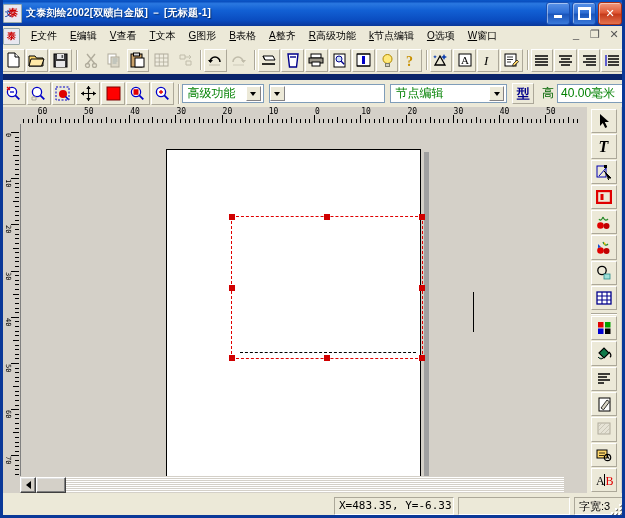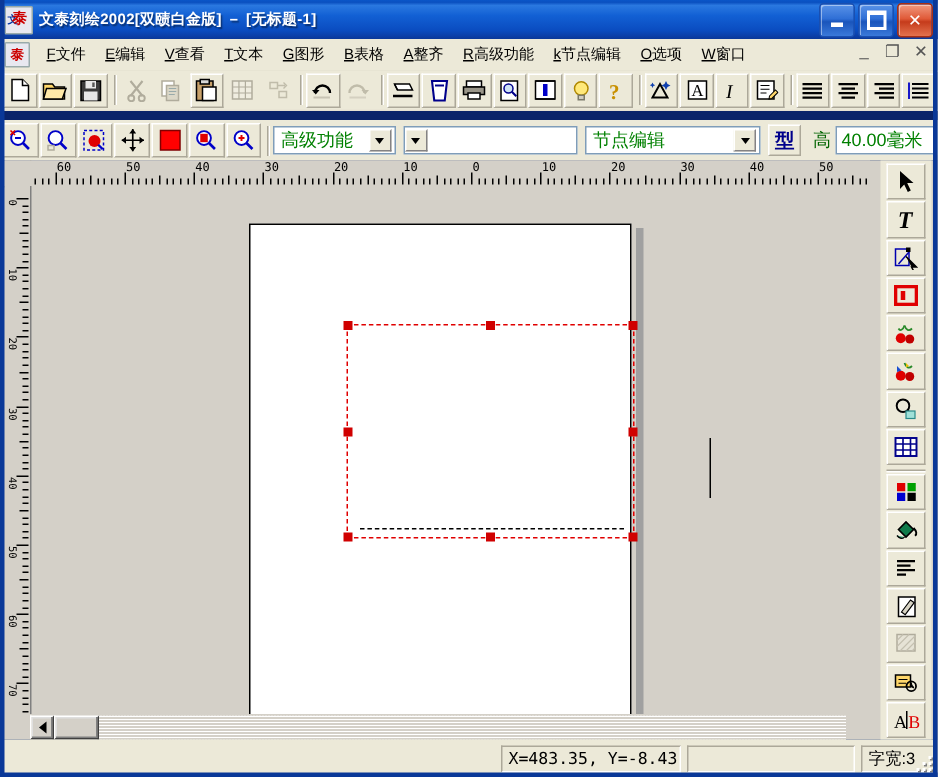--- a/index.html
+++ b/index.html
@@ -841,21 +841,21 @@
     <div class="rbtn">
       <svg width="17" height="14">
           <text x="0" y="12" font-size="12" font-family="serif" fill="#000">A</text>
           <path d="M8.5 1v12" stroke="#000"></path>
           <text x="9.5" y="12" font-size="12" font-family="serif" fill="#e00000">B</text>
         </svg>
     </div>
   </div>
 
   <div class="statusbar">
-    <div class="spanel" style="margin-left:334px;width:120px;">X=483.35, Y=-8.43</div>
+    <div class="spanel" style="margin-left:334px;width:120px;">X=483.35, Y=-6.33</div>
     <div class="spanel" style="margin-left:4px;width:112px;"></div>
     <div class="spanel" style="margin-left:4px;width:50px;font-family:'Liberation Sans',sans-serif;">字宽:3</div>
     <div class="grip">
       <span style="left:10px;top:2px;"></span>
       <span style="left:6px;top:6px;"></span>
         <span style="left:10px;top:6px;"></span>
       <span style="left:2px;top:10px;"></span>
         <span style="left:6px;top:10px;"></span>
         <span style="left:10px;top:10px;"></span>
     </div>

